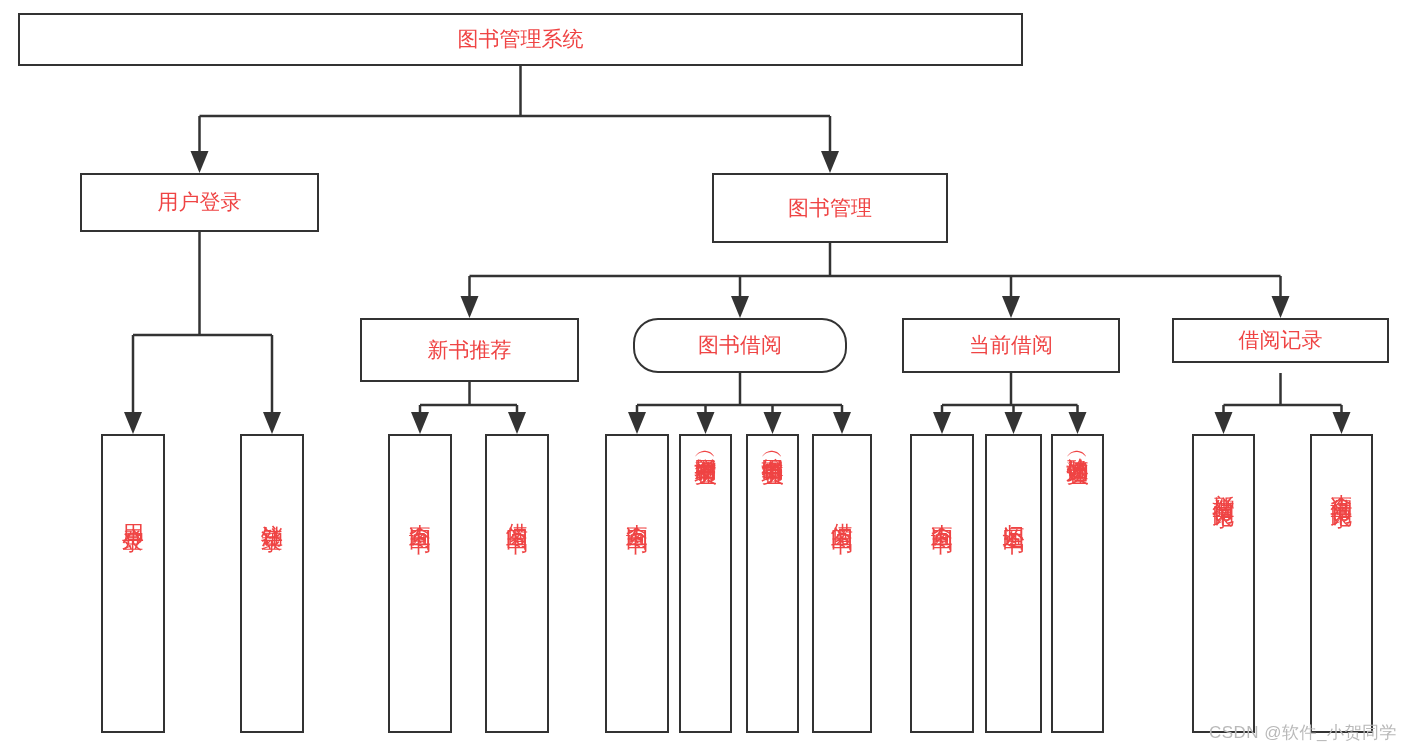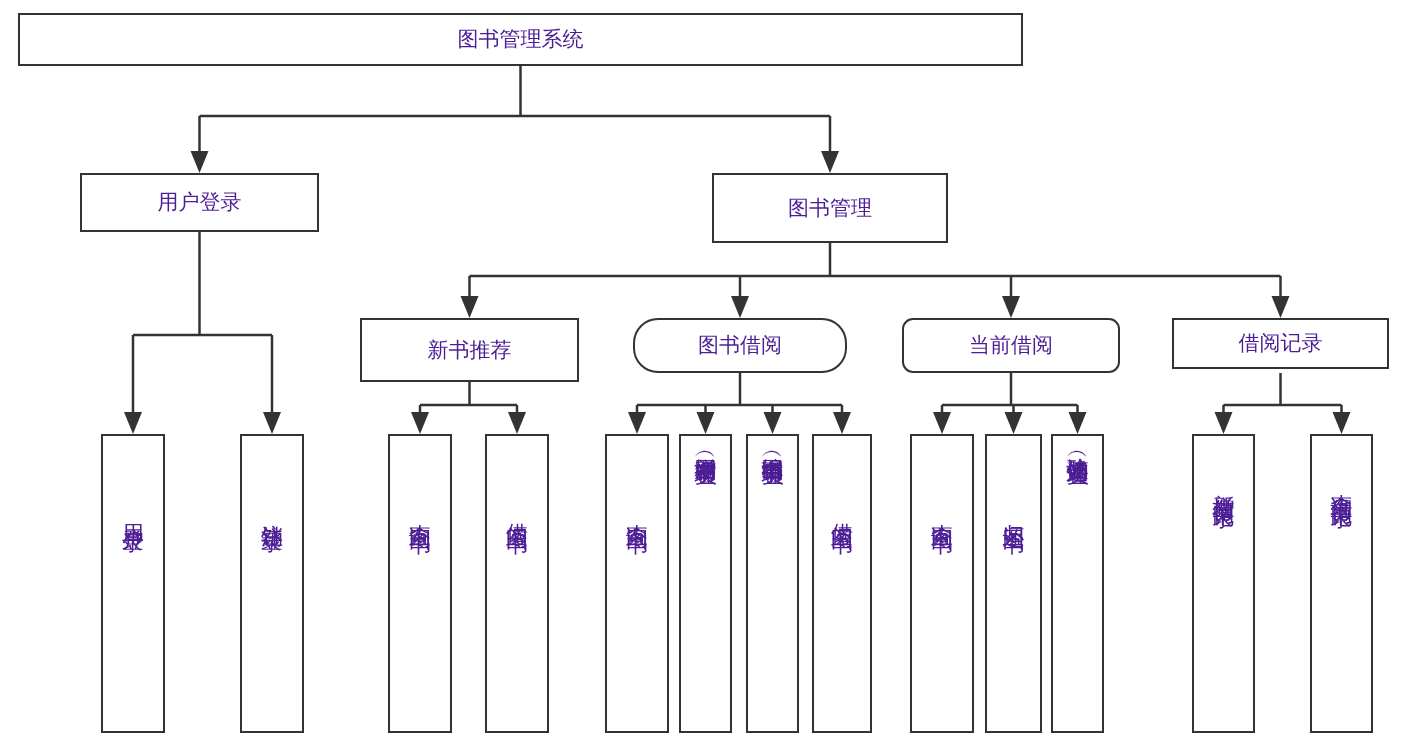--- a/index.html
+++ b/index.html
@@ -18,21 +18,21 @@
     overflow: hidden;
   }
   .node-box {
     position: absolute;
     box-sizing: border-box;
     background: #ffffff;
     border: 2px solid #333333;
     display: flex;
     align-items: center;
     justify-content: center;
-    color: #4c1d95;
+    color: #ef4444;
     font-family: Liberation Serif, serif;
   }
   .node-box .node-label {
     display: block;
     text-align: center;
     line-height: 1.18;
     white-space: nowrap;
   }
   .node-box.horizontal .node-label {
     font-size: 21px;
@@ -145,24 +145,24 @@
       </div>
       <div class="node-box horizontal" style="left: 712px; top: 173px; width: 236px; height: 70px;">
         <span class="node-label">图书管理</span>
       </div>
       <div class="node-box horizontal" style="left: 360px; top: 318px; width: 219px; height: 64px;">
         <span class="node-label">新书推荐</span>
       </div>
       <div class="node-box horizontal" style="left: 633px; top: 318px; width: 214px; height: 55px; border-radius: 25px;">
         <span class="node-label">图书借阅</span>
       </div>
-      <div class="node-box horizontal" style="left: 902px; top: 318px; width: 218px; height: 55px; border-radius: 11px;">
+      <div class="node-box horizontal" style="left: 902px; top: 318px; width: 218px; height: 55px;">
         <span class="node-label">当前借阅</span>
       </div>
-      <div class="node-box horizontal" style="left: 1172px; top: 318px; width: 217px; height: 51px;">
+      <div class="node-box horizontal" style="left: 1172px; top: 318px; width: 217px; height: 45px;">
         <span class="node-label">借阅记录</span>
       </div>
       <div class="node-box vertical short-label" style="left: 101px; top: 434px; width: 64px; height: 299px;">
         <span class="node-label">用户登录</span>
       </div>
       <div class="node-box vertical short-label" style="left: 240px; top: 434px; width: 64px; height: 299px;">
         <span class="node-label">注销登录</span>
       </div>
       <div class="node-box vertical short-label" style="left: 388px; top: 434px; width: 64px; height: 299px;">
         <span class="node-label">查询图书</span>
@@ -191,13 +191,14 @@
       <div class="node-box vertical tall-label" style="left: 1051px; top: 434px; width: 53px; height: 299px;">
         <span class="node-label">确认归还（管理员）</span>
       </div>
       <div class="node-box vertical mid-label" style="left: 1192px; top: 434px; width: 63px; height: 299px;">
         <span class="node-label">新增借阅记录</span>
       </div>
       <div class="node-box vertical mid-label" style="left: 1310px; top: 434px; width: 63px; height: 299px;">
         <span class="node-label">查询借阅记录</span>
       </div>
     </div>
+  <div id="watermark">CSDN @软件_小贺同学</div>
 </div>
 
 </body></html>

